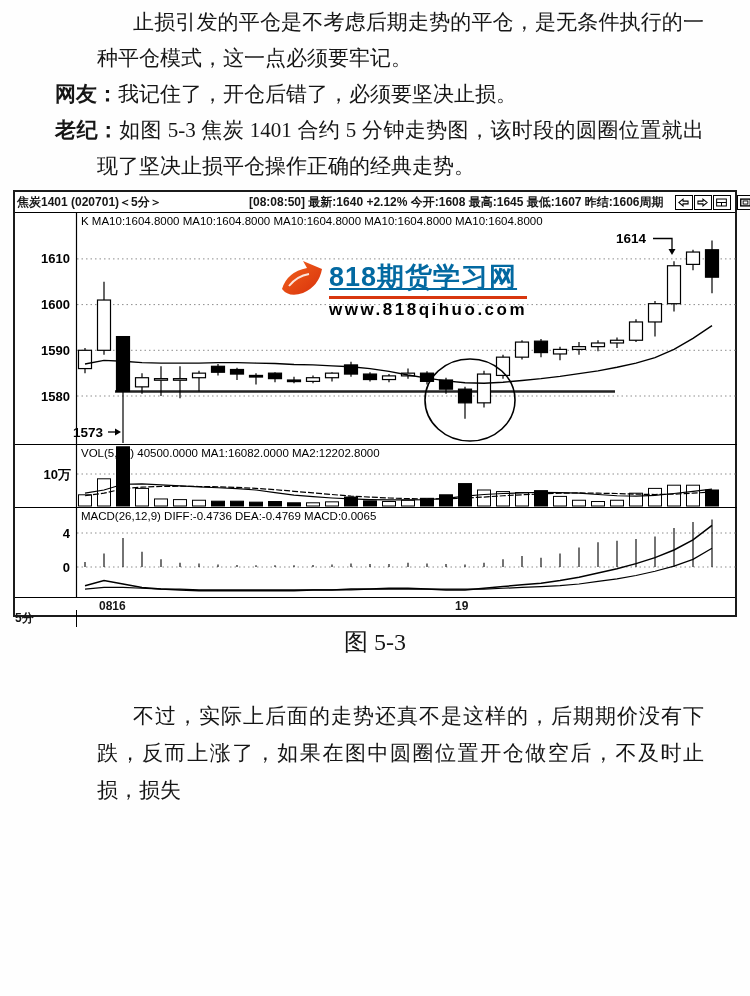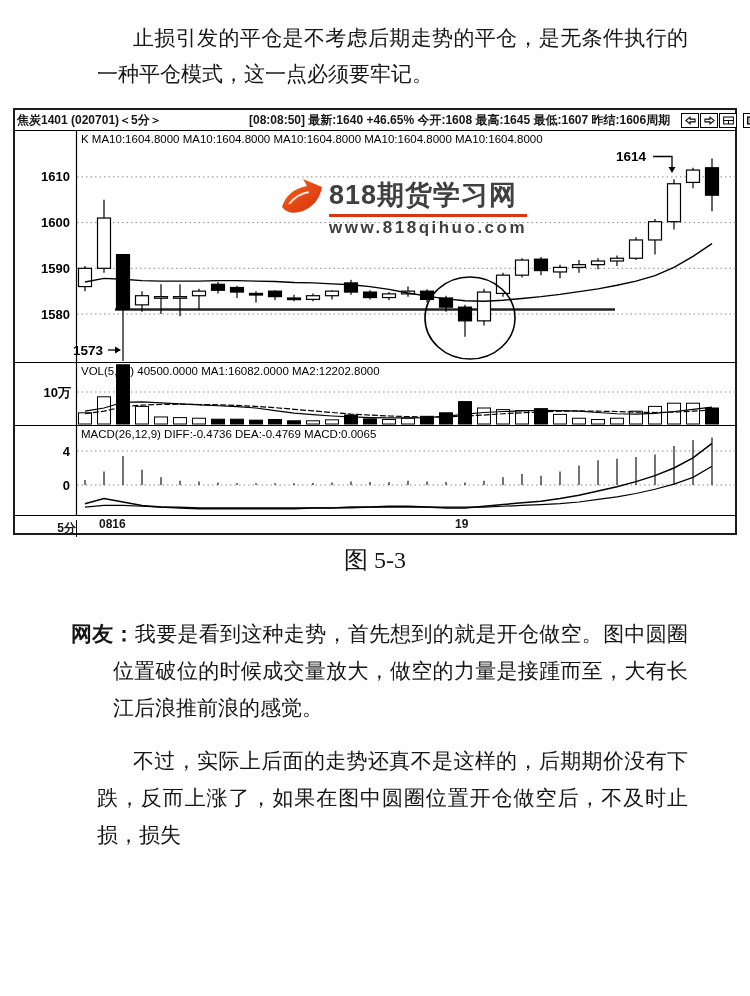--- a/index.html
+++ b/index.html
@@ -4,21 +4,21 @@
 <style>
   html,body{margin:0;padding:0;}
   body{
     width:750px;height:996px;overflow:hidden;background:#fefefe;
     font-family:"Liberation Serif","DejaVu Serif",serif;color:#161616;
     position:relative;
   }
   
   .text-block{padding:4px 46px 0 55px;font-size:21px;line-height:36px;text-align:justify;}
   .text-block.bottom{padding-top:0;margin-top:40px;line-height:37px;}
-  p{margin:16px;font-family:Liberation Serif, serif;}
+  p{margin:0;font-family:Liberation Serif, serif;}
   p.plain{margin-left:42px;text-indent:36px;}
   p.dialog{padding-left:42px;text-indent:-42px;}
   .speaker{font-weight:bold;}
   
   .figure{
     width:720px;margin:6px 0 0 13px;border:2px solid #1b1b1b;background:#fff;
     font-family:"Liberation Sans","DejaVu Sans",sans-serif;
   }
   .titlebar{
     height:20px;border-bottom:1.4px solid #000;display:flex;align-items:center;
@@ -44,41 +44,43 @@
   .wm-title{
     font-size:27px;font-weight:bold;letter-spacing:1px;
     border-bottom:3px solid;padding-bottom:1px;
   }
   .wm-url{font-size:17px;letter-spacing:2.5px;margin-top:1px;font-weight:bold;}
   .bottombar{
     position:relative;height:17px;border-top:1.4px solid #000;
     font-size:12px;font-weight:bold;
   }
   .period-cell{
-    position:absolute;left:0;top:4px;width:61px;height:100%;
-    border-right:1.2px solid #000;text-align:right;line-height:16px;
+    position:absolute;left:0;top:12px;width:61px;height:100%;
+    border-right:1.2px solid #000;text-align:left;line-height:16px;
   }
   .xlab{position:absolute;top:1px;}
   .xlab-0{left:84px;}
   .xlab-1{left:440px;}
   
   .caption{text-align:center;font-size:24px;margin-top:9px;}
 </style>
 </head>
 <body>
 
 <div class="text-block">
   <p class="plain"><span>止损引发的平仓是不考虑后期走势的平仓，是无条件执行的一种平仓模式，这一点必须要牢记。</span></p>
+  <p class="dialog"><span class="speaker">网友：</span><span>我记住了，开仓后错了，必须要坚决止损。</span></p>
+  <p class="dialog"><span class="speaker">老纪：</span><span>如图 5-3 焦炭 1401 合约 5 分钟走势图，该时段的圆圈位置就出现了坚决止损平仓操作正确的经典走势。</span></p>
 </div>
 
 <div class="figure">
 
   <div class="titlebar">
     <span class="sym">焦炭1401 (020701)＜5分＞</span>
-    <span class="quote">[08:08:50] 最新:1640 +46.65% 今开:1608 最高:1645 最低:1607 昨结:1606</span>
+    <span class="quote">[08:08:50] 最新:1640 +2.12% 今开:1608 最高:1645 最低:1607 昨结:1606</span>
     <span class="period">周期</span>
     <span class="winbtns">
       <span class="wbtn">
         <svg width="11" height="9" viewBox="0 0 12 9">
             <path d="M5.5 0.7 L0.9 4.5 L5.5 8.3 L5.5 6 H11 V3 H5.5 Z" fill="none" stroke="#000" stroke-width="1.1"></path>
           </svg>
       </span>
       <span class="wbtn">
         <svg width="11" height="9" viewBox="0 0 12 9">
             <path d="M6.5 0.7 L11.1 4.5 L6.5 8.3 L6.5 6 H1 V3 H6.5 Z" fill="none" stroke="#000" stroke-width="1.1"></path>
@@ -294,31 +296,30 @@
         <defs>
           <linearGradient id="wmgrad" x1="0" y1="0" x2="1" y2="1">
             <stop offset="0" stop-color="#f2641c"></stop>
               <stop offset="1" stop-color="#d8300c"></stop>
           </linearGradient>
         </defs>
         <path d="M3 30 Q8 13 28 9 L24 2 L43 10 Q40 27 24 34 Q10 39 3 30 Z" fill="url(#wmgrad)"></path>
         <path d="M10 27 Q18 17 30 15" fill="none" stroke="#fff" stroke-width="2" opacity="0.85"></path>
       </svg>
       <span class="wm-text">
-        <div class="wm-title" style="color: #404040; border-color: rgb(216, 54, 14);">818期货学习网</div>
-        <div class="wm-url" style="color: #404040;">www.818qihuo.com</div>
+        <div class="wm-title" style="color: #0369a1; border-color: rgb(216, 54, 14); text-decoration: underline;">818期货学习网</div>
+        <div class="wm-url" style="color: #000000;">www.818qihuo.com</div>
       </span>
     </div>
   </div>
 
   <div class="bottombar">
     <span class="period-cell">5分</span>
     <span class="xlab xlab-0">0816</span>
     <span class="xlab xlab-1">19</span>
   </div>
 </div>
 
 <div class="caption">图 5-3</div>
 
 <div class="text-block bottom">
-  <p class="dialog"><span class="speaker">网友：</span><span>我要是看到这种走势，首先想到的就是开仓做空。图中圆圈位置破位的时候成交量放大，做空的力量是接踵而至，大有长江后浪推前浪的感觉。</span></p>
   <p class="plain"><span>不过，实际上后面的走势还真不是这样的，后期期价没有下跌，反而上涨了，如果在图中圆圈位置开仓做空后，不及时止损，损失</span></p>
 </div>
 
 </body></html>

